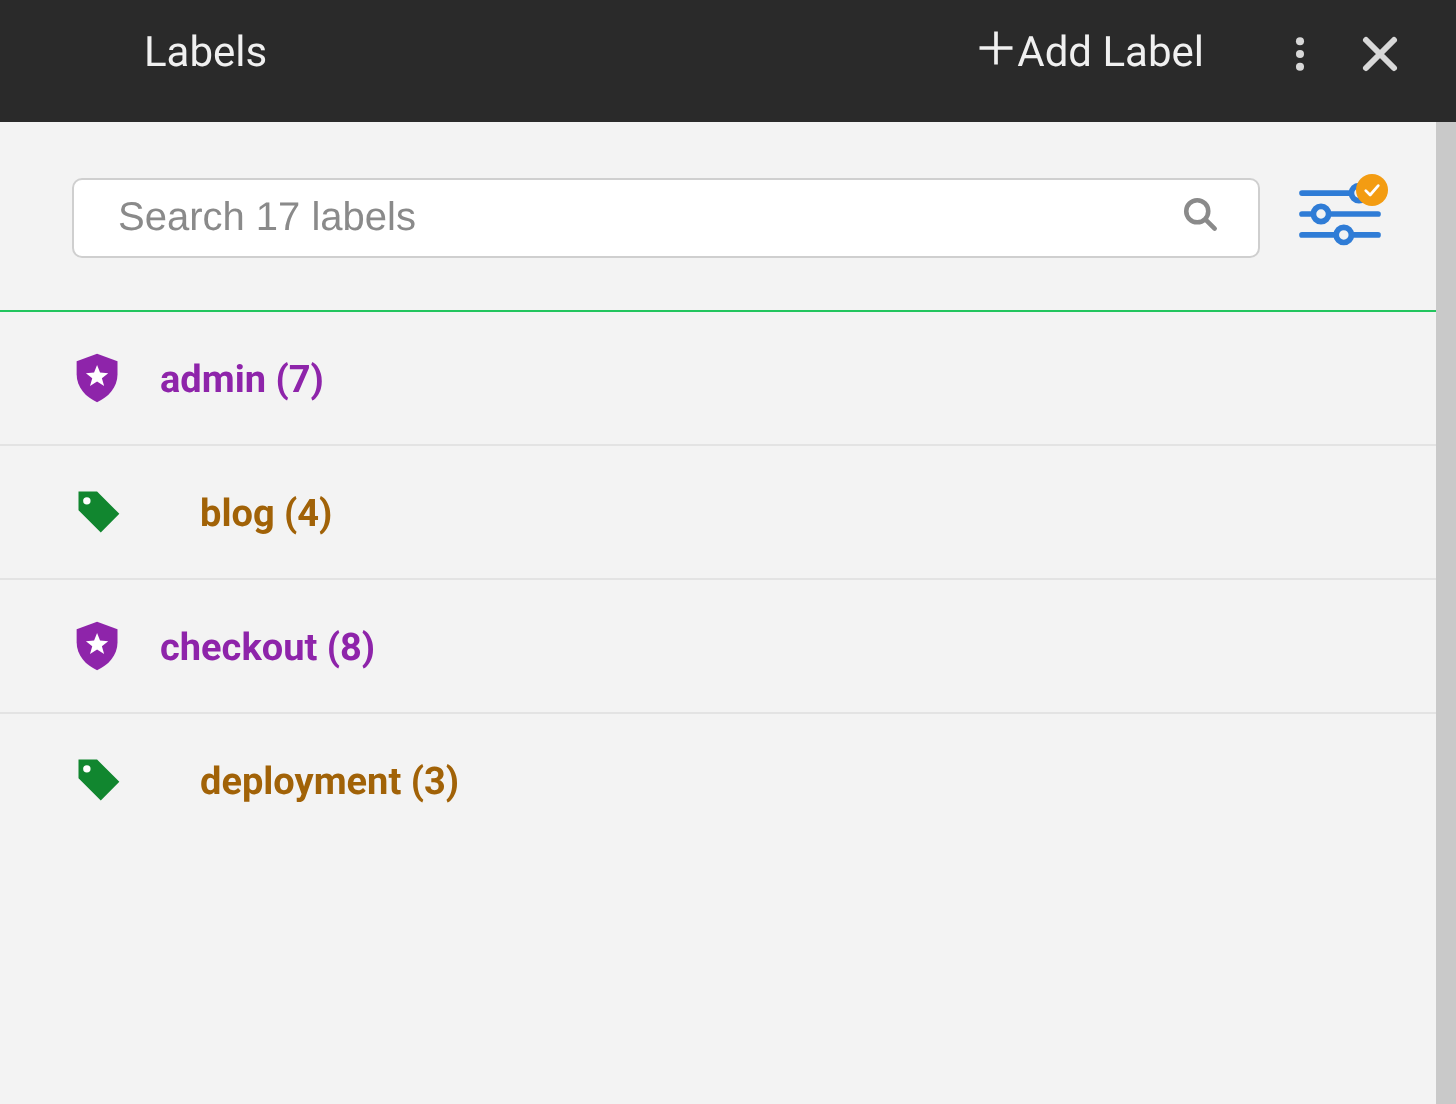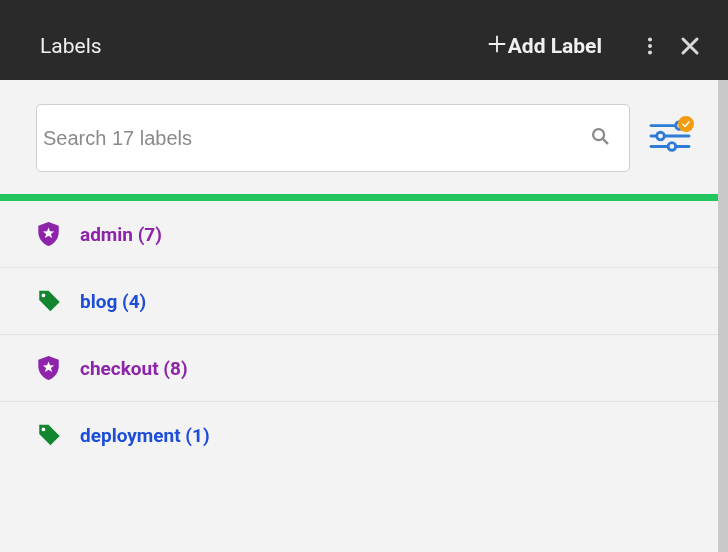--- a/index.html
+++ b/index.html
@@ -13,37 +13,38 @@
   .panel {
     width: 728px;
     height: 552px;
     background: #2a2a2a;
     display: flex;
     flex-direction: column;
   }
   .header {
     display: flex;
     align-items: center;
-    padding: 30px 22px 18px 40px;
+    padding: 11px 22px 18px 40px;
     background: #2a2a2a;
     color: #fff;
+    margin-left: 32px;
   }
   .header-title {
     font-size: 21px;
     font-weight: 400;
     color: #f0f0f0;
     flex: 0 0 auto;
   }
   .header-spacer { flex: 1; }
   .add-label-btn {
     display: flex;
     align-items: center;
     color: #f0f0f0;
     font-size: 21px;
-    font-weight: 700;
+    font-weight: 400;
     cursor: pointer;
     margin-right: 24px;
   }
   .add-label-btn svg { width: 22px; height: 22px; }
   .icon-btn {
     width: 32px;
     height: 32px;
     display: flex;
     align-items: center;
     justify-content: center;
@@ -67,22 +68,22 @@
     padding: 24px 24px 22px 36px;
     gap: 16px;
   }
   .search-box {
     flex: 1;
     display: flex;
     align-items: center;
     background: #fff;
     border: 1px solid #cfcfcf;
     border-radius: 5px;
-    height: 68px;
-    padding: 0 18px 0 6px;
+    height: 40px;
+    padding: 0 18px 0 22px;
   }
   .search-input {
     flex: 1;
     border: none;
     outline: none;
     font-size: 20px;
     color: #333;
     background: transparent;
   }
   .search-input::placeholder { color: #8a8a8a; }
@@ -114,34 +115,34 @@
   }
   .list-item {
     display: flex;
     align-items: center;
     gap: 18px;
     padding: 20px 0 20px 36px;
     border-top: 1px solid #e3e3e3;
     cursor: pointer;
     background: #f3f3f3;
   }
-  .list-item:first-child { border-top: 7px solid #22c55e; }
+  .list-item:first-child { border-top: 1px solid #22c55e; }
   .item-icon {
     width: 26px;
     height: 26px;
     display: flex;
     align-items: center;
     justify-content: center;
   }
   .item-label {
     font-size: 19px;
     font-weight: 700;
   }
   .c-purple { color: #8e24aa; }
-  .c-green  { color: #1d4ed8; }
+  .c-green  { color: #a16207; margin-left: 20px; }
   .fill-purple { fill: #8e24aa; }
   .fill-green  { fill: #11862f; }
 </style>
 </head>
 <body>
 
 <div class="panel">
 
   <div class="header">
     <div class="header-title">Labels</div>
@@ -228,21 +229,21 @@
             </svg>
           </span>
           <span class="item-label c-purple">checkout (8)</span>
         </div>
         <div class="list-item">
           <span class="item-icon">
             <svg viewBox="0 0 27 28" width="26" height="26" class="fill-green">
               <use href="#icon-tag"></use>
             </svg>
           </span>
-          <span class="item-label c-green">deployment (1)</span>
+          <span class="item-label c-green">deployment (3)</span>
         </div>
       </div>
 
   </div>
 </div>
 
 <svg width="0" height="0" style="position:absolute">
   <defs>
     <g id="icon-shield">
       <path d="M13 1 L24 5 V12 C24 19 19 24.5 13 27 C7 24.5 2 19 2 12 V5 Z"></path>

